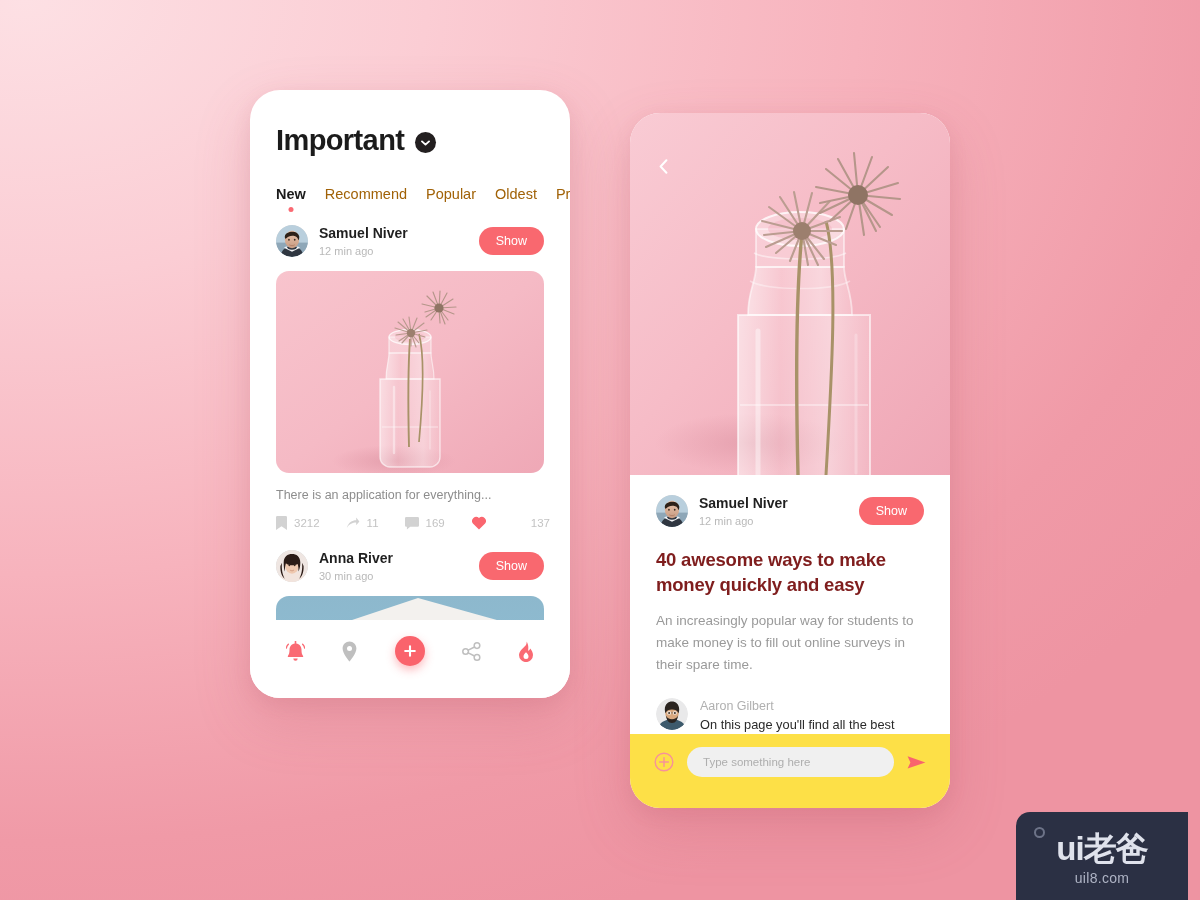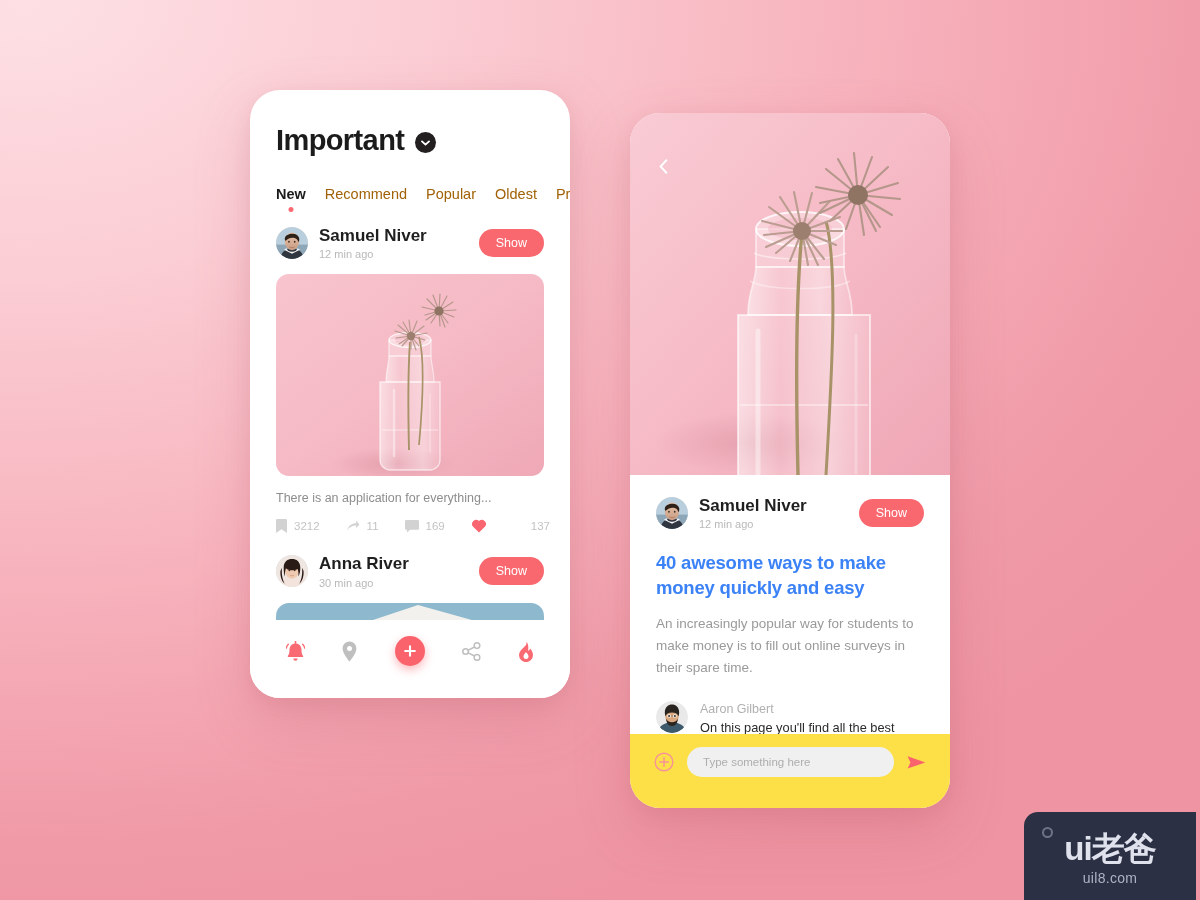--- a/index.html
+++ b/index.html
@@ -91,21 +91,21 @@
     width: 32px; height: 32px;
     border-radius: 50%;
     overflow: hidden;
     flex: 0 0 auto;
     background: #d9d9d9;
     position: relative;
   }
   .avatar svg { display: block; width: 100%; height: 100%; }
   .author-block { margin-left: 11px; flex: 1 1 auto; min-width: 0; }
   .author-name {
-    font-size: 17px;
+    font-size: 14px;
     font-weight: bold;
     color: #1f1f1f;
     line-height: 1.25;
   }
   .author-time {
     font-size: 11px;
     color: #b9b9b9;
     margin-top: 2px;
   }
   .show-btn {
@@ -195,21 +195,21 @@
 
   .detail {
     padding: 20px 26px 0 26px;
     position: relative;
   }
   .detail-title {
     margin-top: 21px;
     font-size: 18.5px;
     font-weight: bold;
     line-height: 1.34;
-    color: #3b82f6;
+    color: #7f1d1d;
     letter-spacing: -0.2px;
   }
   .detail-body {
     margin-top: 12px;
     font-size: 13.5px;
     line-height: 1.63;
     color: #9a9a9a;
   }
 
   .comment {
@@ -260,21 +260,21 @@
     color: #8d8d8d;
     font-family: inherit;
     outline: none;
   }
   .composer-input::placeholder { color: #aeaeae; }
   .composer-send { background: none; border: none; cursor: pointer; display: flex; flex: 0 0 auto; }
 
   
   #watermark {
     position: absolute;
-    right: 4px; bottom: 0px;
+    right: 12px; bottom: 0px;
     width: 172px; height: 88px;
     background: #2b3044;
     border-radius: 14px 0 0 0;
     display: flex;
     flex-direction: column;
     align-items: center;
     justify-content: center;
   }
   .wm-dot {
     position: absolute;

